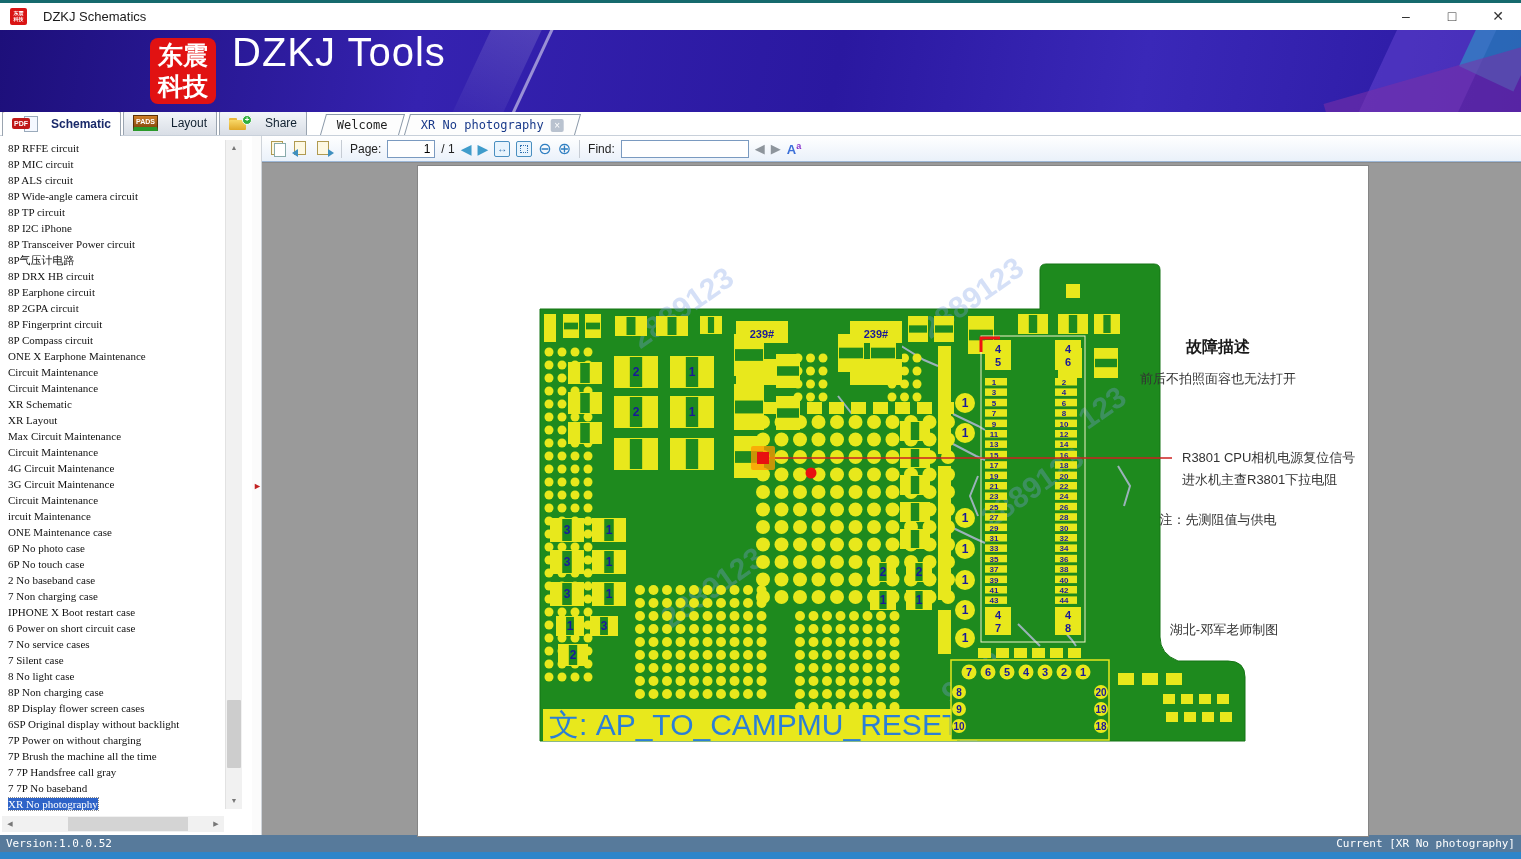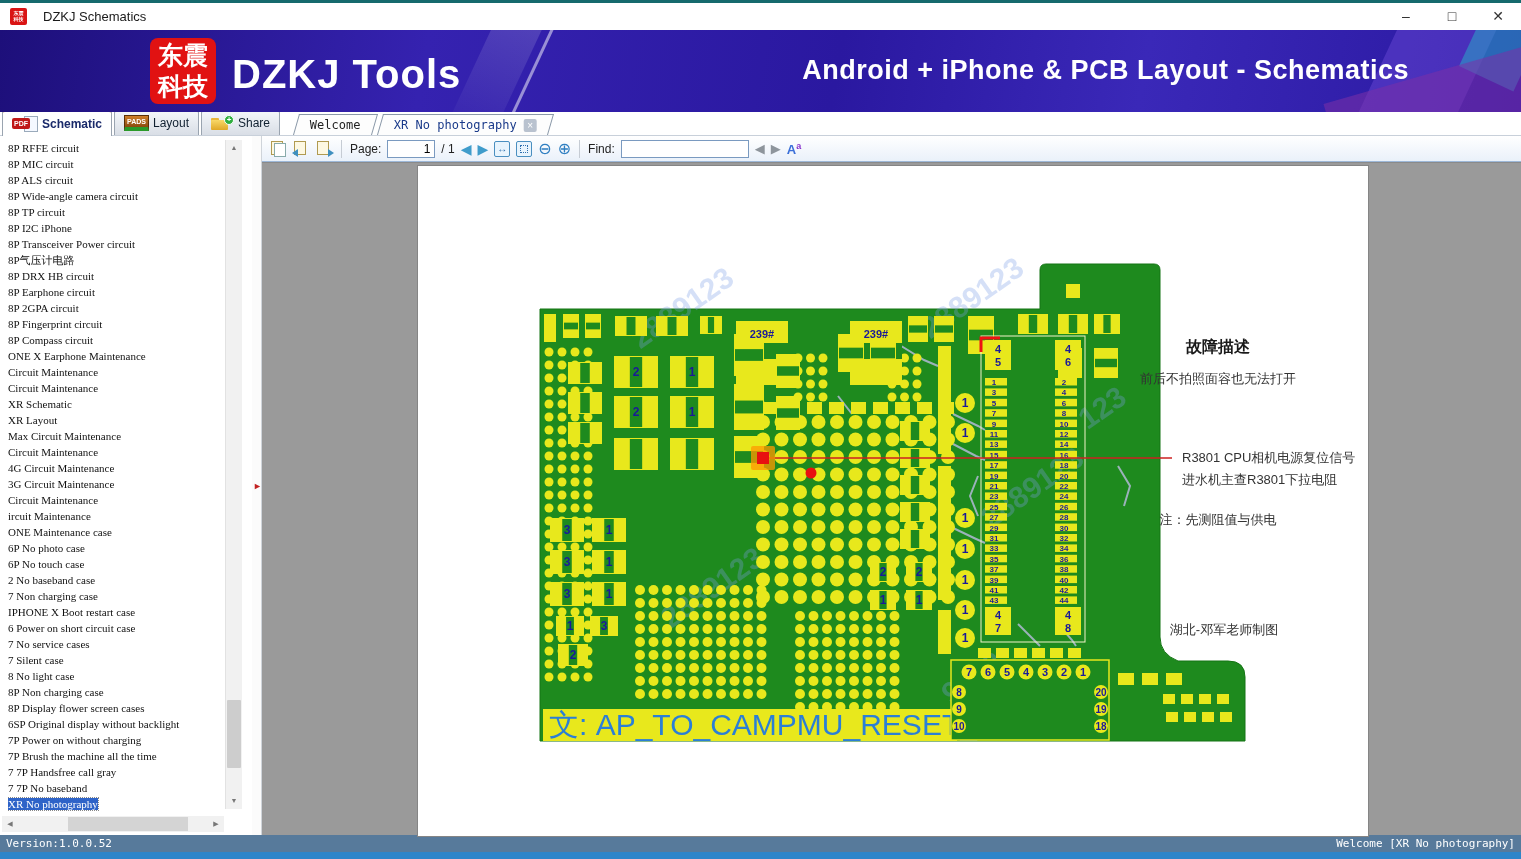--- a/index.html
+++ b/index.html
@@ -15,25 +15,25 @@
   .banner{height:82px;position:relative;overflow:hidden;
     background:linear-gradient(100deg,#1d0f7a 0%,#3522b0 28%,#2a18a0 55%,#3a28b8 75%,#2a18a0 100%)}
   .streak1{position:absolute;left:470px;top:-25px;width:46px;height:150px;transform:rotate(25deg);
     background:linear-gradient(rgba(255,255,255,.16),rgba(255,255,255,0))}
   .streak2{position:absolute;left:527px;top:-25px;width:3px;height:150px;transform:rotate(25deg);background:rgba(255,255,255,.5)}
   .streak3{position:absolute;right:55px;top:-30px;width:90px;height:170px;transform:rotate(25deg);background:rgba(120,85,225,.38)}
   .streak4{position:absolute;right:-10px;top:-18px;width:60px;height:70px;transform:rotate(25deg);background:rgba(42,167,201,.55)}
   .streak5{position:absolute;right:-30px;bottom:-45px;width:220px;height:85px;transform:rotate(-16deg);background:rgba(123,47,168,.55)}
   .banner-logo{position:absolute;left:150px;top:8px;width:66px;height:66px;background:#e11212;border-radius:8px;
     color:#fff;font-weight:bold;font-size:25px;line-height:31px;text-align:center;padding-top:2px}
-  .brand{position:absolute;left:232px;top:22px;font-size:40px;font-weight:bold;color:#fff;letter-spacing:1px}
+  .brand{position:absolute;left:232px;top:0;font-size:40px;font-weight:normal;color:#fff;letter-spacing:1px}
   .tagline{position:absolute;right:112px;top:25px;font-size:27px;font-weight:600;color:#fff;letter-spacing:.5px}
   
   .tabbar{height:24px;background:#fff;display:flex;align-items:flex-end;border-bottom:1px solid #c8d0da;padding-left:2px}
-  .tool-tab{height:22px;display:flex;align-items:center;gap:4px;padding:12px 9px;font-size:12px;color:#102030;
+  .tool-tab{height:22px;display:flex;align-items:center;gap:13px;padding:12px 9px;font-size:12px;color:#102030;
     border:1px solid #9aa4b0;border-bottom:none;border-radius:3px 3px 0 0;
     background:linear-gradient(#f4f7fa,#d9dee6);margin-right:2px;cursor:default}
   .tool-tab.active{background:#fff;border-top:2px solid #cf6a10;font-weight:bold;color:#1a2a6a;height:24px;margin-bottom:-1px}
   .doc-tabs{margin-left:14px;display:flex;gap:5px}
   .doc-tab{height:21px;padding:0 13px;transform:skewX(-16deg);border:1px solid #8a98a8;border-bottom:none;
     background:#fdfdfd;display:flex;align-items:center;cursor:default}
   .doc-tab>*{transform:skewX(16deg)}
   .doc-tab .lbl{font-size:12px;color:#222;font-family:"DejaVu Sans Mono",monospace}
   .doc-tab.active .lbl{color:#1a3a8a}
   .close-box{width:13px;height:13px;background:#b9c2cf;color:#fff;font-size:10px;line-height:13px;text-align:center;
@@ -118,21 +118,20 @@
   <div class="streak1"></div>
   <div class="streak2"></div>
   <div class="streak3"></div>
   <div class="streak4"></div>
   <div class="streak5"></div>
   <div class="banner-logo">
     <div>东震</div>
       <div>科技</div>
   </div>
   <div class="brand">DZKJ Tools</div>
-  <div class="tagline">Android + iPhone &amp; PCB Layout - Schematics</div>
 </div>
 
 <div class="tabbar">
   <div id="tool-tabs" style="display:flex;align-items:flex-end">
       <div class="tool-tab active">
         <span class="tic tic-pdf">
           <span class="sheet"></span>
           <span class="badge">PDF</span>
         </span>
         <span>Schematic</span>
@@ -993,15 +992,15 @@
             <text x="806" y="468" font-size="13" fill="#333333" text-anchor="middle" font-family="Liberation Sans, sans-serif" font-weight="normal">湖北-邓军老师制图</text>
           </svg>
       </div>
     </div>
   </div>
 </div>
 
 <div class="statusbar">
   <span>Version:1.0.0.52</span>
   <span class="spacer"></span>
-  <span>Welcome [XR No photography]</span>
+  <span>Current [XR No photography]</span>
 </div>
 <div class="bottomstrip"></div>
 
 </body></html>

